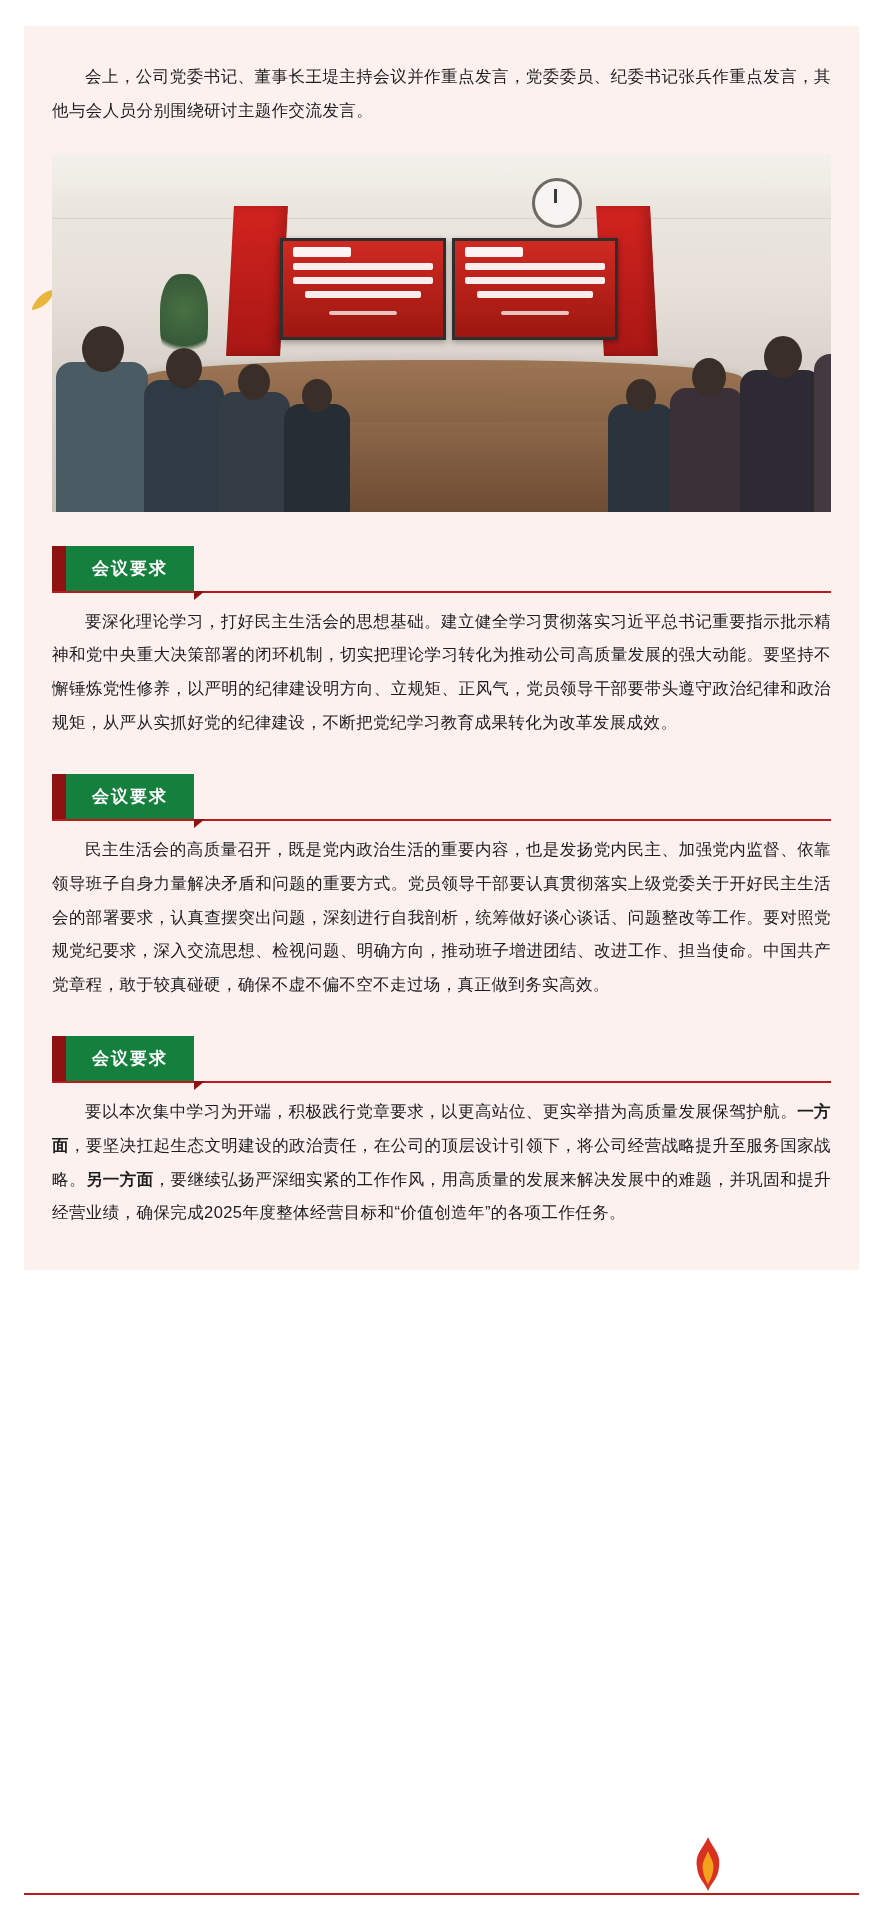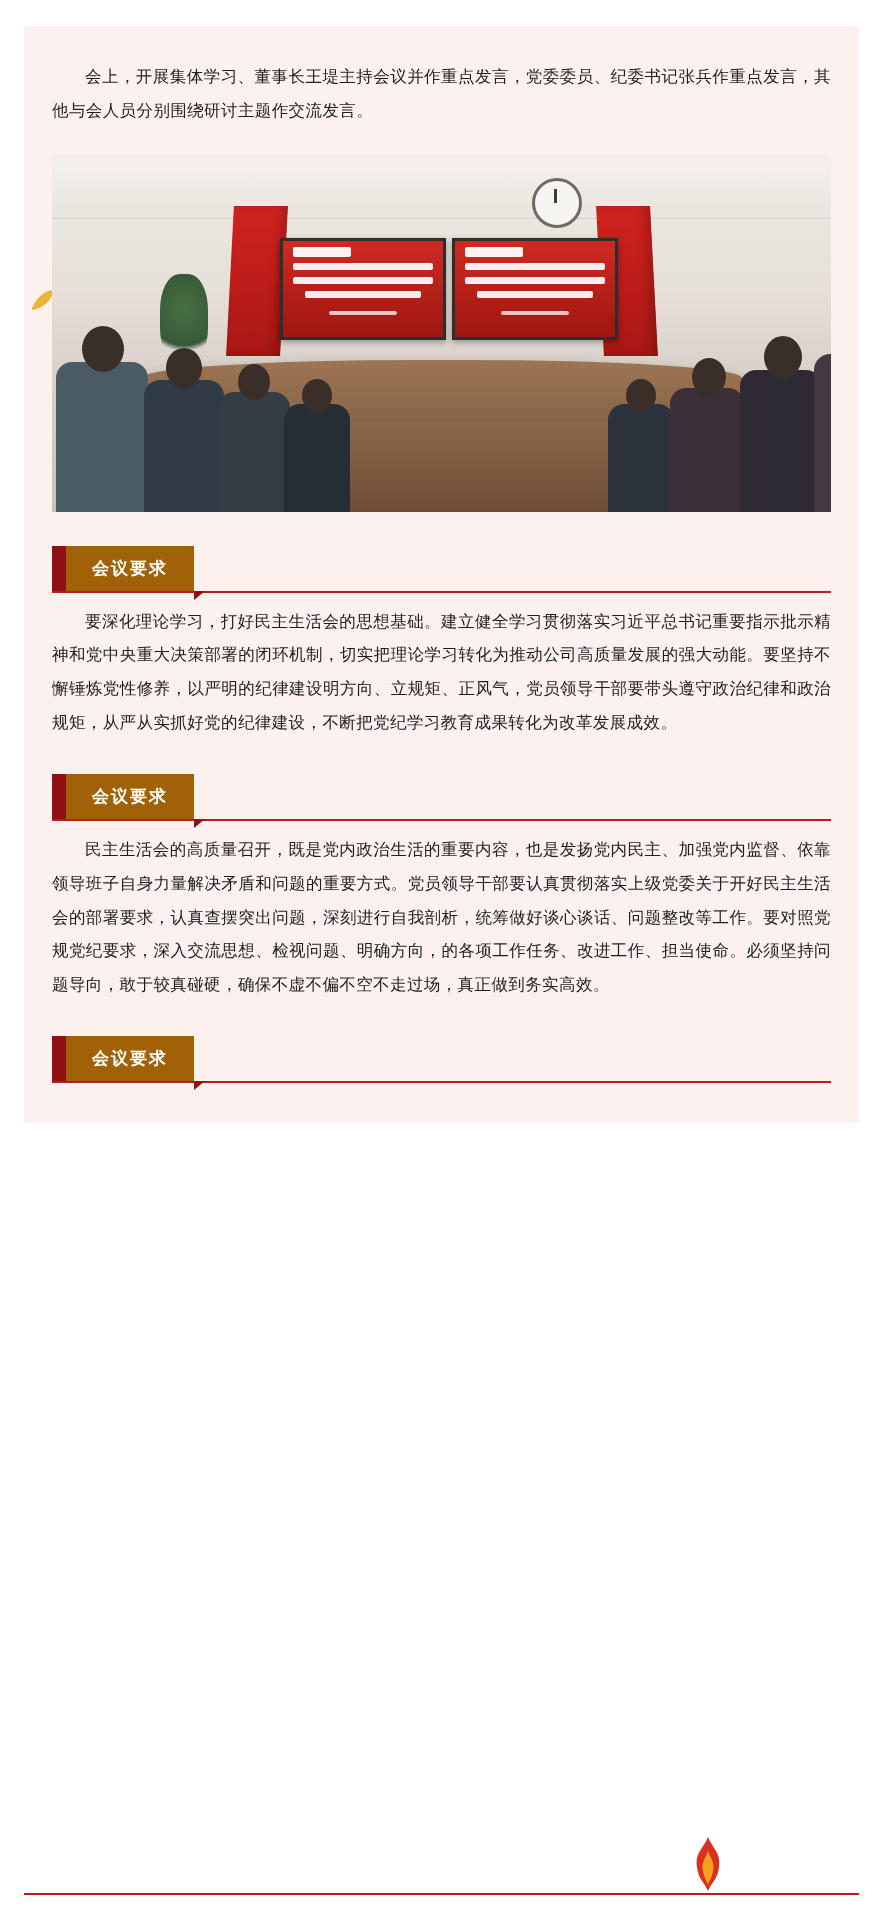--- a/index.html
+++ b/index.html
@@ -160,21 +160,21 @@
   }
   .ph-head {
     position:absolute; border-radius:50%; background:#3a2f28;
   }
 
   
   .sec-block { margin-top: 34px; }
   .banner {
     position: relative;
     display: inline-block;
-    background: #a16207;
+    background: #15803d;
     color: #ffffff;
     font-size: 17px;
     font-weight: bold;
     letter-spacing: 2px;
     padding: 11px 26px 11px 26px;
     margin-left: 14px;
   }
   .banner:before {
     content: "";
     position: absolute;
@@ -233,21 +233,21 @@
 
   <div class="body-panel">
 
     <svg class="leaf leaf-a" viewBox="0 0 26 26">
       <path d="M2,20 C8,6 18,2 24,2 C22,12 14,20 2,22 Z" fill="#e8b63a"></path>
     </svg>
     <svg class="leaf leaf-b" viewBox="0 0 26 26">
       <path d="M2,22 C6,8 16,2 24,3 C20,13 13,21 3,24 Z" fill="#d8a32c"></path>
     </svg>
 
-    <p class="para">会上，开展集体学习、董事长王堤主持会议并作重点发言，党委委员、纪委书记张兵作重点发言，其他与会人员分别围绕研讨主题作交流发言。</p>
+    <p class="para">会上，公司党委书记、董事长王堤主持会议并作重点发言，党委委员、纪委书记张兵作重点发言，其他与会人员分别围绕研讨主题作交流发言。</p>
 
     <div class="photo-wrap">
       <div class="photo">
         <div class="ph-wall"></div>
         <div class="ph-ceiling"></div>
         <div class="ph-clock"></div>
         <div class="ph-plant"></div>
         <div class="ph-flag ph-flag-l"></div>
         <div class="ph-flag ph-flag-r"></div>
 
@@ -297,26 +297,27 @@
 
     <div class="sec-block">
       <div class="banner">会议要求</div>
       <div class="banner-underline"></div>
       <div class="sec-body">要深化理论学习，打好民主生活会的思想基础。建立健全学习贯彻落实习近平总书记重要指示批示精神和党中央重大决策部署的闭环机制，切实把理论学习转化为推动公司高质量发展的强大动能。要坚持不懈锤炼党性修养，以严明的纪律建设明方向、立规矩、正风气，党员领导干部要带头遵守政治纪律和政治规矩，从严从实抓好党的纪律建设，不断把党纪学习教育成果转化为改革发展成效。</div>
     </div>
 
     <div class="sec-block">
       <div class="banner">会议要求</div>
       <div class="banner-underline"></div>
-      <div class="sec-body">民主生活会的高质量召开，既是党内政治生活的重要内容，也是发扬党内民主、加强党内监督、依靠领导班子自身力量解决矛盾和问题的重要方式。党员领导干部要认真贯彻落实上级党委关于开好民主生活会的部署要求，认真查摆突出问题，深刻进行自我剖析，统筹做好谈心谈话、问题整改等工作。要对照党规党纪要求，深入交流思想、检视问题、明确方向，的各项工作任务、改进工作、担当使命。必须坚持问题导向，敢于较真碰硬，确保不虚不偏不空不走过场，真正做到务实高效。</div>
+      <div class="sec-body">民主生活会的高质量召开，既是党内政治生活的重要内容，也是发扬党内民主、加强党内监督、依靠领导班子自身力量解决矛盾和问题的重要方式。党员领导干部要认真贯彻落实上级党委关于开好民主生活会的部署要求，认真查摆突出问题，深刻进行自我剖析，统筹做好谈心谈话、问题整改等工作。要对照党规党纪要求，深入交流思想、检视问题、明确方向，推动班子增进团结、改进工作、担当使命。中国共产党章程，敢于较真碰硬，确保不虚不偏不空不走过场，真正做到务实高效。</div>
     </div>
 
     <div class="sec-block">
       <div class="banner">会议要求</div>
       <div class="banner-underline"></div>
+      <div class="sec-body"><span>要以本次集中学习为开端，积极践行党章要求，以更高站位、更实举措为高质量发展保驾护航。</span><b>一方面</b><span>，要坚决扛起生态文明建设的政治责任，在公司的顶层设计引领下，将公司经营战略提升至服务国家战略。</span><b>另一方面</b><span>，要继续弘扬严深细实紧的工作作风，用高质量的发展来解决发展中的难题，并巩固和提升经营业绩，确保完成2025年度整体经营目标和“价值创造年”的各项工作任务。</span></div>
     </div>
 
   </div>
 
   <svg class="bottom-flame" viewBox="0 0 30 54">
     <path d="M15,0 C20,12 28,16 26,30 C25,42 18,46 15,54 C12,46 5,42 4,30 C2,16 10,12 15,0 Z" fill="#d9301f"></path>
     <path d="M15,14 C18,22 22,26 20,34 C19,41 16,44 15,48 C14,44 11,41 10,34 C8,26 12,22 15,14 Z" fill="#f3a01c"></path>
   </svg>
   <div class="bottom-rule"></div>
 

